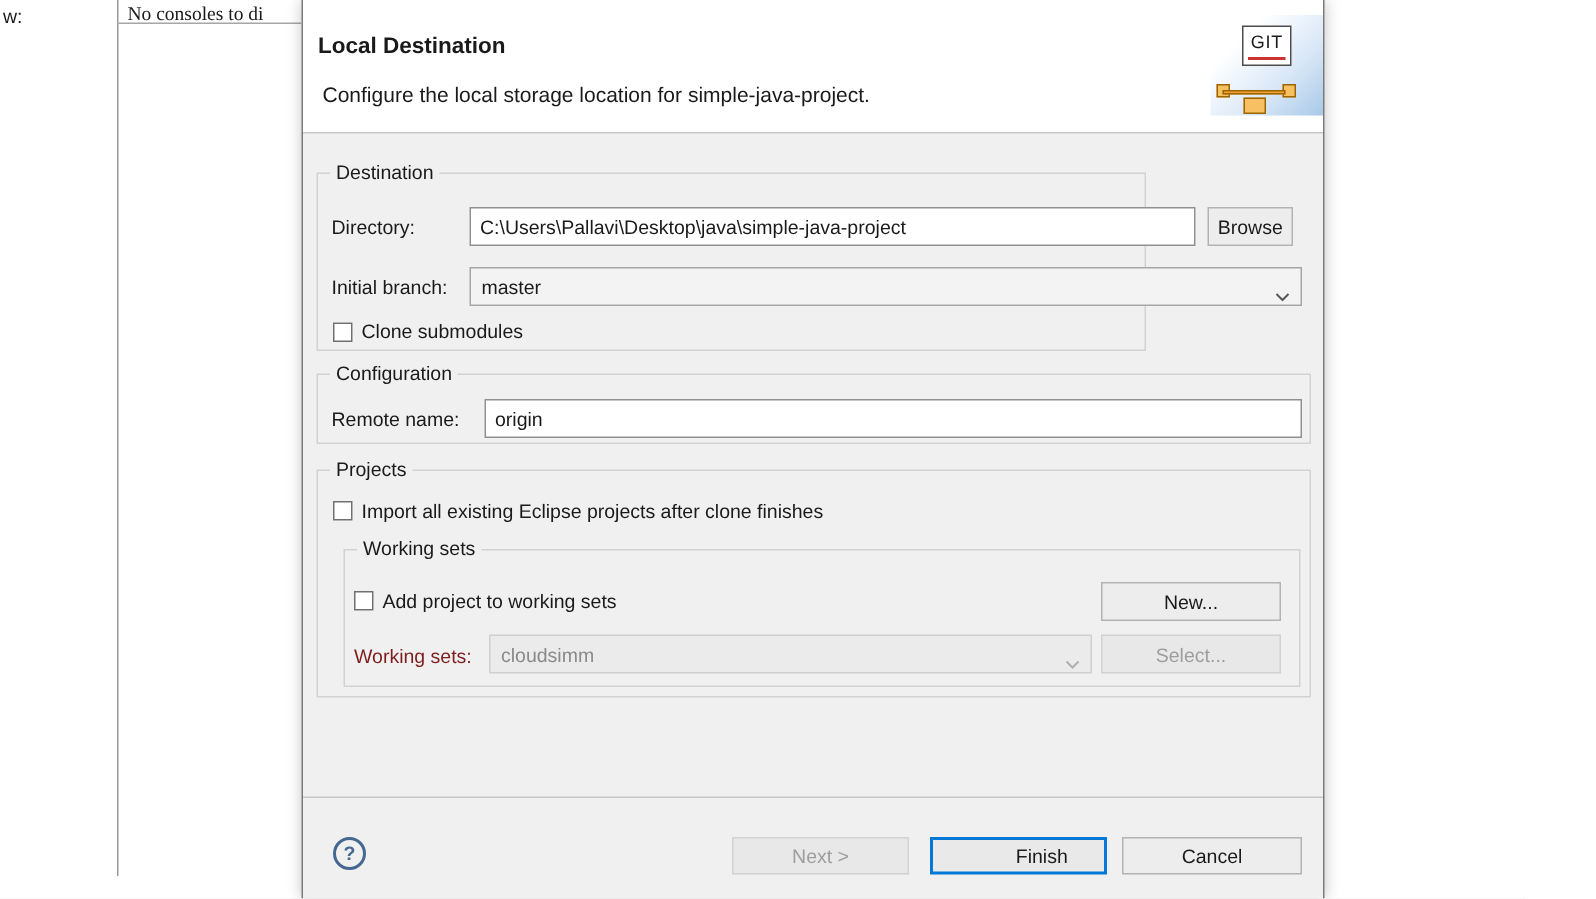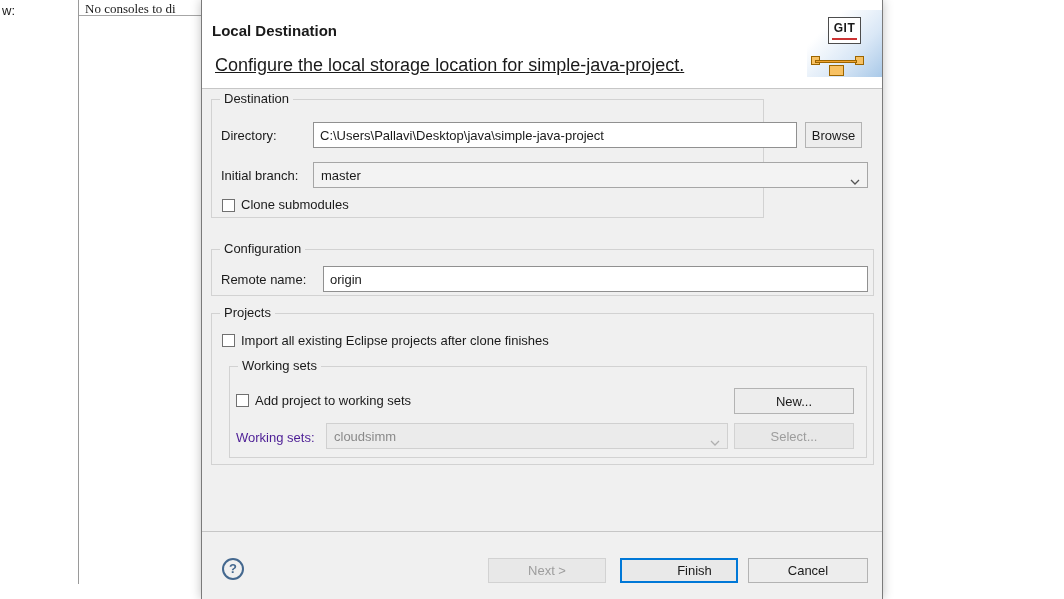--- a/index.html
+++ b/index.html
@@ -37,47 +37,47 @@
     border-left:1px solid #7a7a7a;
     border-right:1px solid #7a7a7a;
     box-shadow:0 0 10px rgba(0,0,0,0.25);
   }
   .dialog-header {
     position:absolute; left:0; top:0; right:0; height:89px;
     background:#ffffff;
     border-bottom:1px solid #c6c6c6;
   }
   .dlg-title { position:absolute; left:10px; top:22px; font-size:15px; font-weight:bold; }
-  .dlg-subtitle { position:absolute; left:13px; top:55px; font-size:18px;text-decoration:underline; }
+  .dlg-subtitle { position:absolute; left:13px; top:55px; font-size:14px; }
 
   
   .git-banner {
     position:absolute; right:0; top:10px; width:75px; height:67px;
     background:linear-gradient(135deg,#ffffff 25%,#d9e7f6 65%,#a9c9e8 100%);
   }
   .git-box {
     position:absolute; left:21px; top:7px; width:33px; height:27px;
     background:#ffffff; border:1px solid #4d4d4d;
-    text-align:center; font-weight:bold; font-size:12px; line-height:21px; letter-spacing:0.5px;
+    text-align:center; font-weight:normal; font-size:12px; line-height:21px; letter-spacing:0.5px;
   }
   .git-underline { position:absolute; left:3px; right:3px; bottom:3px; height:2px; background:#cc3333; }
   .git-line  { position:absolute; left:8px;  top:50px; width:42px; height:3px; background:#f0a431; border:1px solid #9c6500; }
   .git-sq    { position:absolute; background:#f7c163; border:1px solid #9c6500; }
   .git-sq.l  { left:4px;  top:46px; width:9px;  height:9px; }
   .git-sq.r  { left:48px; top:46px; width:9px;  height:9px; }
   .git-sq.b  { left:22px; top:55px; width:15px; height:11px; }
 
   
   .group { position:absolute; border:1px solid #d2d2d2; }
   .group-label {
     position:absolute; top:-9px; left:8px;
     background:#f0f0f0; padding:0 4px;
   }
   .lbl { position:absolute; white-space:nowrap; }
-  .lbl.disabled { color:#4c1d95; }
+  .lbl.disabled { color:#7f1d1d; }
 
   .text-input {
     position:absolute;
     border:1px solid #909090; background:#ffffff;
     font-family:inherit; font-size:13px; color:#1a1a1a;
     padding:0 6px; outline:none;
   }
 
   .combo {
     position:absolute;
@@ -133,21 +133,21 @@
       <div class="git-sq r"></div>
       <div class="git-line"></div>
       <div class="git-sq b"></div>
       <div class="git-box">
         <span>GIT</span>
         <div class="git-underline"></div>
       </div>
     </div>
   </div>
 
-  <div class="group" style="left:9px; top:99px; width:553px; height:119px;">
+  <div class="group" style="left:9px; top:115px; width:553px; height:119px;">
     <span class="group-label">Destination</span>
 
     <span class="lbl" style="left:9px; top:28px;">Directory:</span>
     <input class="text-input" style="left: 101px; top: 22px; width: 484px; height: 26px;" value="C:\Users\Pallavi\Desktop\java\simple-java-project">
     <button class="btn small" style="left:593px; top:22px; width:57px;">Browse</button>
 
     <span class="lbl" style="left:9px; top:68px;">Initial branch:</span>
     <div class="combo" style="left:101px; top:62px; width:555px; height:26px;">
       <span>master</span>
       <span class="chev">

